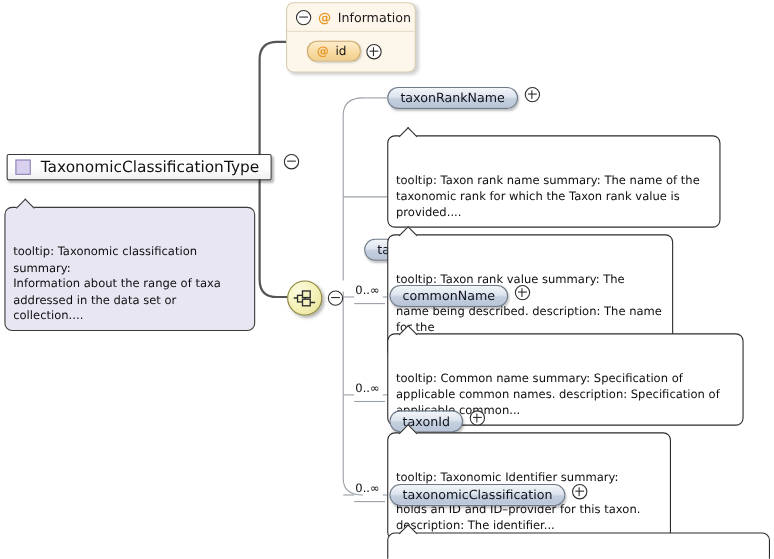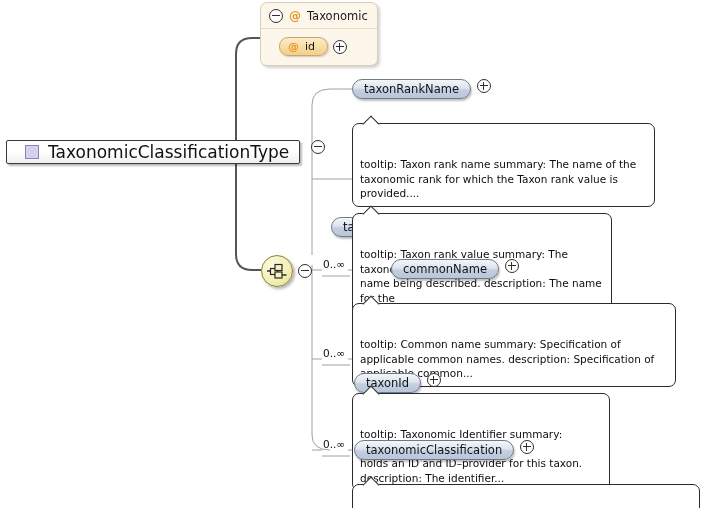--- a/index.html
+++ b/index.html
@@ -32,26 +32,26 @@
   
   .node { position: absolute; }
 
   
   .type-box {
     display: flex;
     align-items: center;
     gap: 9px;
     box-sizing: border-box;
     height: 24px;
-    padding: 0 10px 0 18px;
+    padding: 0 10px 0 7px;
     background: linear-gradient(to bottom, #ffffff 0%, #ffffff 48%, #f0f0f0 100%);
     border: 1px solid #3a3a3a;
     border-radius: 2px;
     box-shadow: 2px 2px 2px rgba(0,0,0,0.28);
-    font-size: 17px;
+    font-size: 14px;
     color: #111;
     white-space: nowrap;
   }
   .type-swatch {
     width: 12px; height: 12px;
     background: #d8d0ee;
     border: 1px solid #8d82b8;
     flex: 0 0 auto;
   }
 
@@ -216,39 +216,45 @@
     <path d="M322 365 H350" stroke="#9aa0a8" stroke-width="1" fill="none"></path>
     <path d="M322 456 H350" stroke="#9aa0a8" stroke-width="1" fill="none"></path>
 
     <path d="M330 89 H352" stroke="#9aa0a8" stroke-width="1" fill="none"></path>
   </svg>
 
   <div class="node attr-panel" style="left:260px; top:2px;">
     <div class="attr-head">
       <span class="toggle"></span>
       <span class="attr-at">@</span>
-      <span>Taxonomic</span>
+      <span>Information</span>
     </div>
     <div class="attr-row">
       <span class="attr-pill">
         <span class="at">@</span>
         <span>id</span>
       </span>
       <span class="toggle plus"></span>
     </div>
   </div>
 
   <div class="node el-row" style="left:6px; top:140px;">
     <div class="type-box">
       <span class="type-swatch"></span>
       <span>TaxonomicClassificationType</span>
     </div>
     <span class="toggle" style="margin-left:5px;"></span>
   </div>
 
+  <div class="tip lav" style="left:4px; top:175px; width:228px;">
+    <span class="tail"></span>
+    <span>tooltip: Taxonomic classification summary:
+Information about the range of taxa
+addressed in the data set or collection....</span>
+  </div>
 
   <div class="node seq-wrap" style="left:261px; top:255px;">
     <div class="seq-circle">
       <svg width="30" height="30" viewBox="0 0 30 30">
         <path d="M5 15 H9 M14.5 11.5 H18 M20 19 H24.5" stroke="#2a2a2a" stroke-width="1.4" fill="none"></path>
         <rect x="8.5" y="12.5" width="7" height="6" fill="#f6f3c0" stroke="#2a2a2a" stroke-width="1.2"></rect>
         <rect x="13" y="8.5" width="7" height="6" fill="#f6f3c0" stroke="#2a2a2a" stroke-width="1.2"></rect>
         <rect x="13" y="16" width="7" height="6" fill="#f6f3c0" stroke="#2a2a2a" stroke-width="1.2"></rect>
       </svg>
     </div>
@@ -271,21 +277,21 @@
     <span class="toggle plus"></span>
   </div>
   <div class="tip" style="left:352px; top:200px; width:260px;">
     <span class="tail"></span>
     <span>tooltip: Taxon rank value summary: The taxonomic rank
 name being described. description: The name for the
 taxonomic...</span>
   </div>
 
   <div class="card" style="left:323px; top:258px;">0..∞</div>
-  <div class="node el-row" style="left:354px; top:259px;margin-left:37px;">
+  <div class="node el-row" style="left:354px; top:259px;">
     <span class="el-pill">commonName</span>
     <span class="toggle plus"></span>
   </div>
   <div class="tip" style="left:352px; top:290px; width:324px;">
     <span class="tail"></span>
     <span>tooltip: Common name summary: Specification of
 applicable common names. description: Specification of
 applicable common...</span>
   </div>
 

